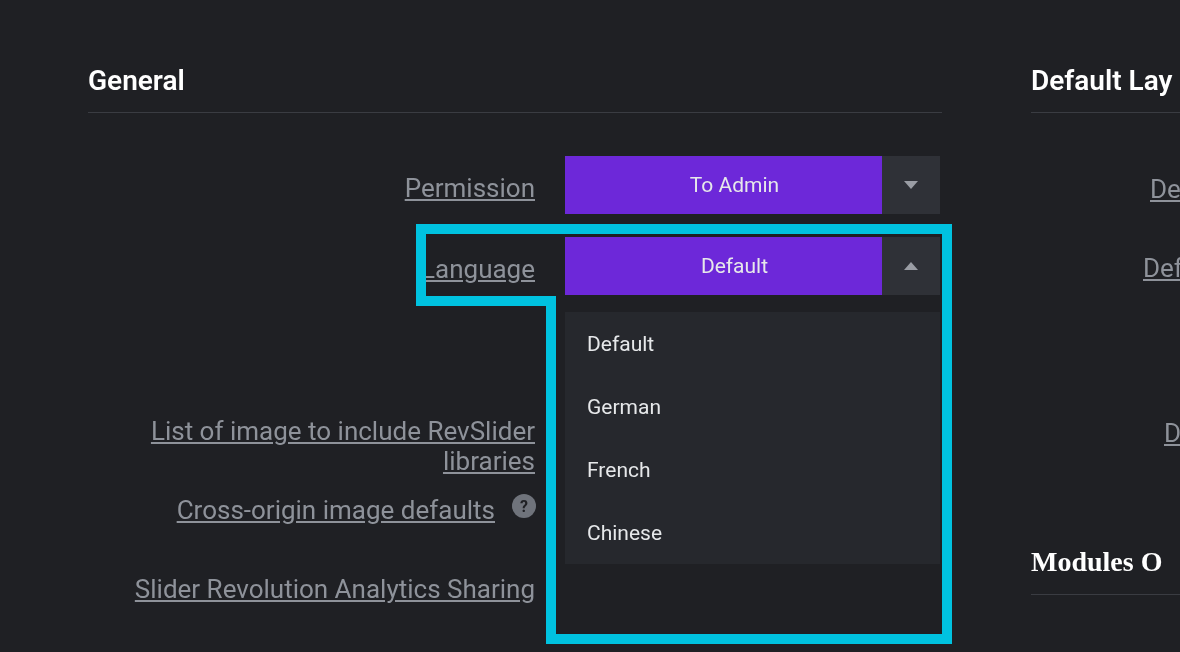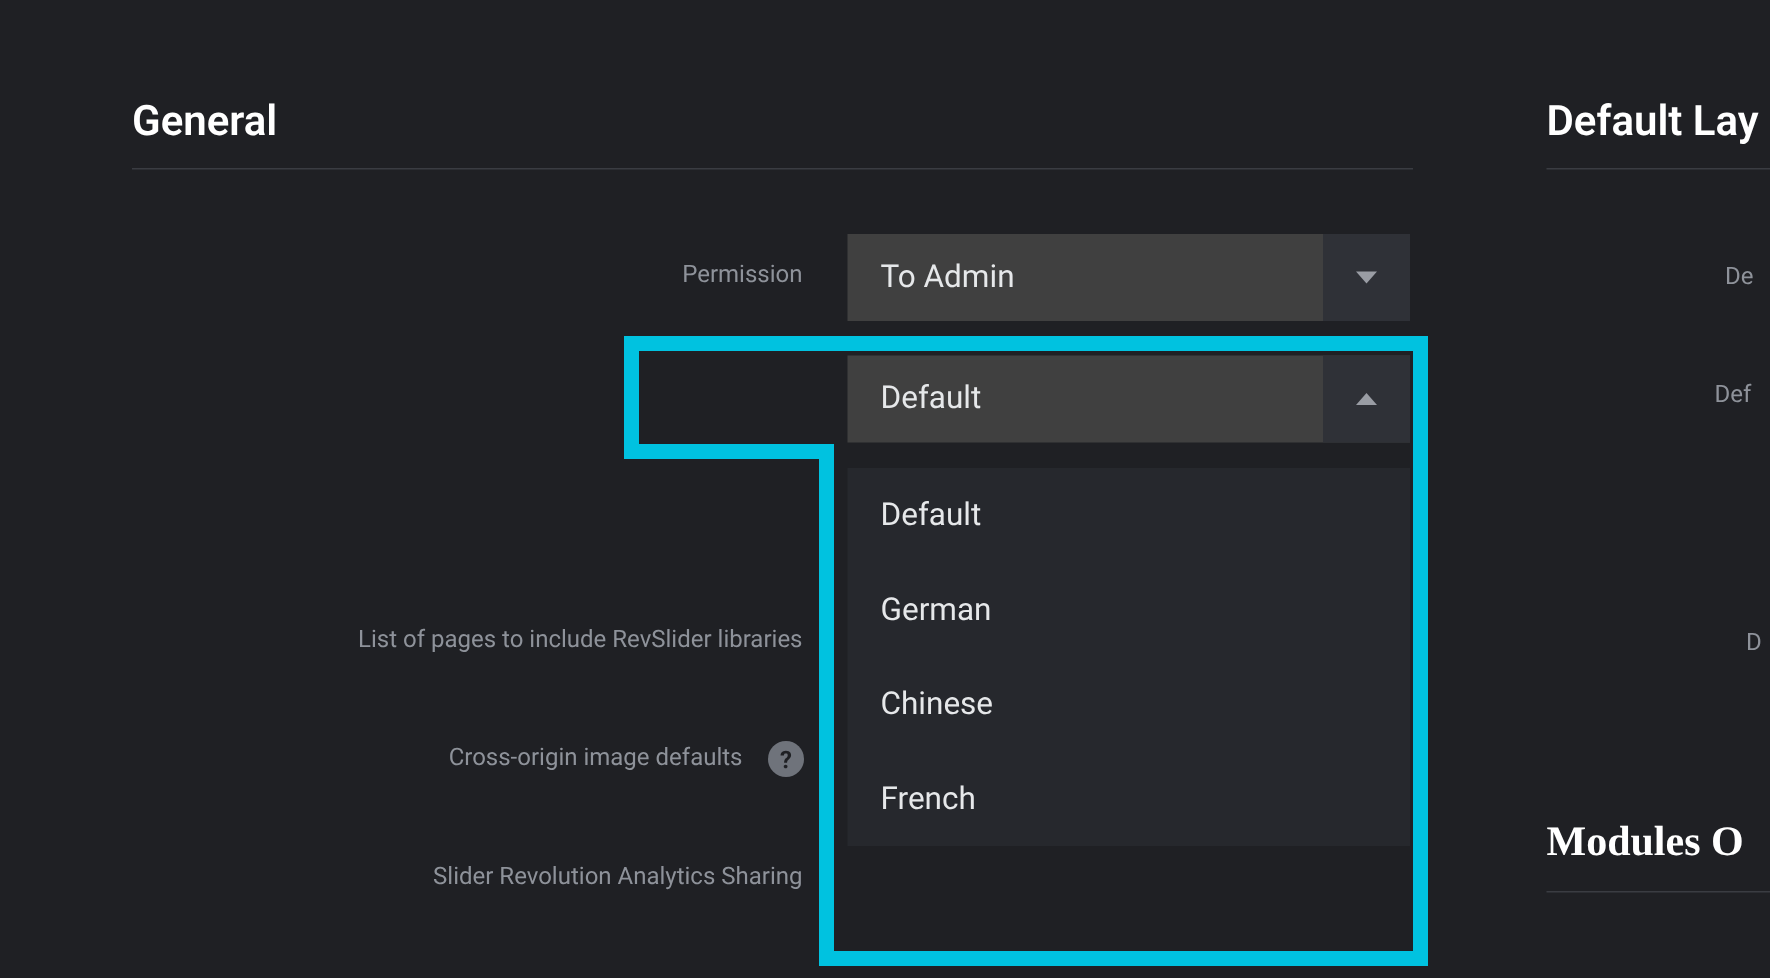--- a/index.html
+++ b/index.html
@@ -23,30 +23,32 @@
     font-weight: 600;
     color: #ffffff;
   }
   .section-underline {
     position: absolute;
     height: 1px;
     background: #3a3c42;
   }
   .field-label {
     position: absolute;
-    font-size: 16px;
+    font-size: 26px;
     color: #8e929a;
     text-align: right;
+    text-decoration: underline;
   }
   .select-box {
     position: absolute;
-    background: #404040;
+    background: #6d28d9;
     height: 58px;
     display: flex;
     align-items: center;
+    text-align: center;
   }
   .select-value {
     flex: 1;
     padding-left: 22px;
     font-size: 21px;
     color: #e6e8ea;
   }
   .select-arrow-wrap {
     width: 58px;
     height: 58px;
@@ -106,36 +108,37 @@
   <div class="section-underline" style="left:88px; top:96px; width:854px;"></div>
 
   <div class="field-label" style="left:300px; top:157px; width:235px;">Permission</div>
   <div class="select-box" style="left:565px; top:140px; width:375px;">
     <div class="select-value">To Admin</div>
     <div class="select-arrow-wrap">
       <div class="tri-down"></div>
     </div>
   </div>
 
+  <div class="field-label" style="left:300px; top:238px; width:235px;">Language</div>
   <div class="select-box" style="left:565px; top:221px; width:375px;">
     <div class="select-value">Default</div>
     <div class="select-arrow-wrap">
       <div class="tri-up"></div>
     </div>
   </div>
 
   <div class="dropdown-list" style="left:565px; top:296px; width:375px;">
     <div class="dropdown-item">Default</div>
     <div class="dropdown-item">German</div>
+    <div class="dropdown-item">French</div>
     <div class="dropdown-item">Chinese</div>
-    <div class="dropdown-item">French</div>
   </div>
 
 
-  <div class="field-label" style="left:60px; top:400px; width:475px;">List of pages to include RevSlider libraries</div>
+  <div class="field-label" style="left:60px; top:400px; width:475px;">List of image to include RevSlider libraries</div>
 
   <div class="field-label" style="left:120px; top:479px; width:375px;">Cross-origin image defaults</div>
   <div class="help-icon" style="left:512px; top:478px;">?</div>
 
   <div class="field-label" style="left:100px; top:558px; width:435px;">Slider Revolution Analytics Sharing</div>
 
   <div class="section-title" style="left:1031px; top:48px; white-space:nowrap;">Default Lay</div>
   <div class="section-underline" style="left:1031px; top:96px; width:149px;"></div>
 
   <div class="field-label" style="left:1150px; top:158px; width:30px; text-align:left;">De</div>

